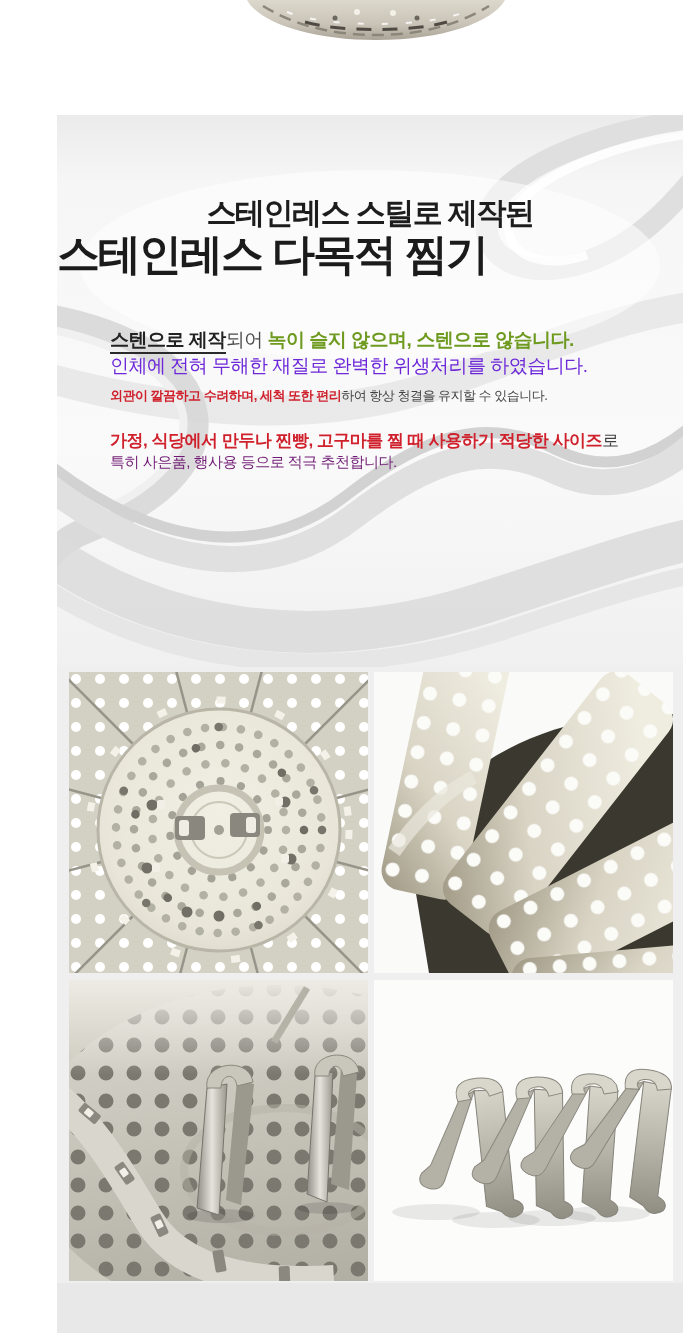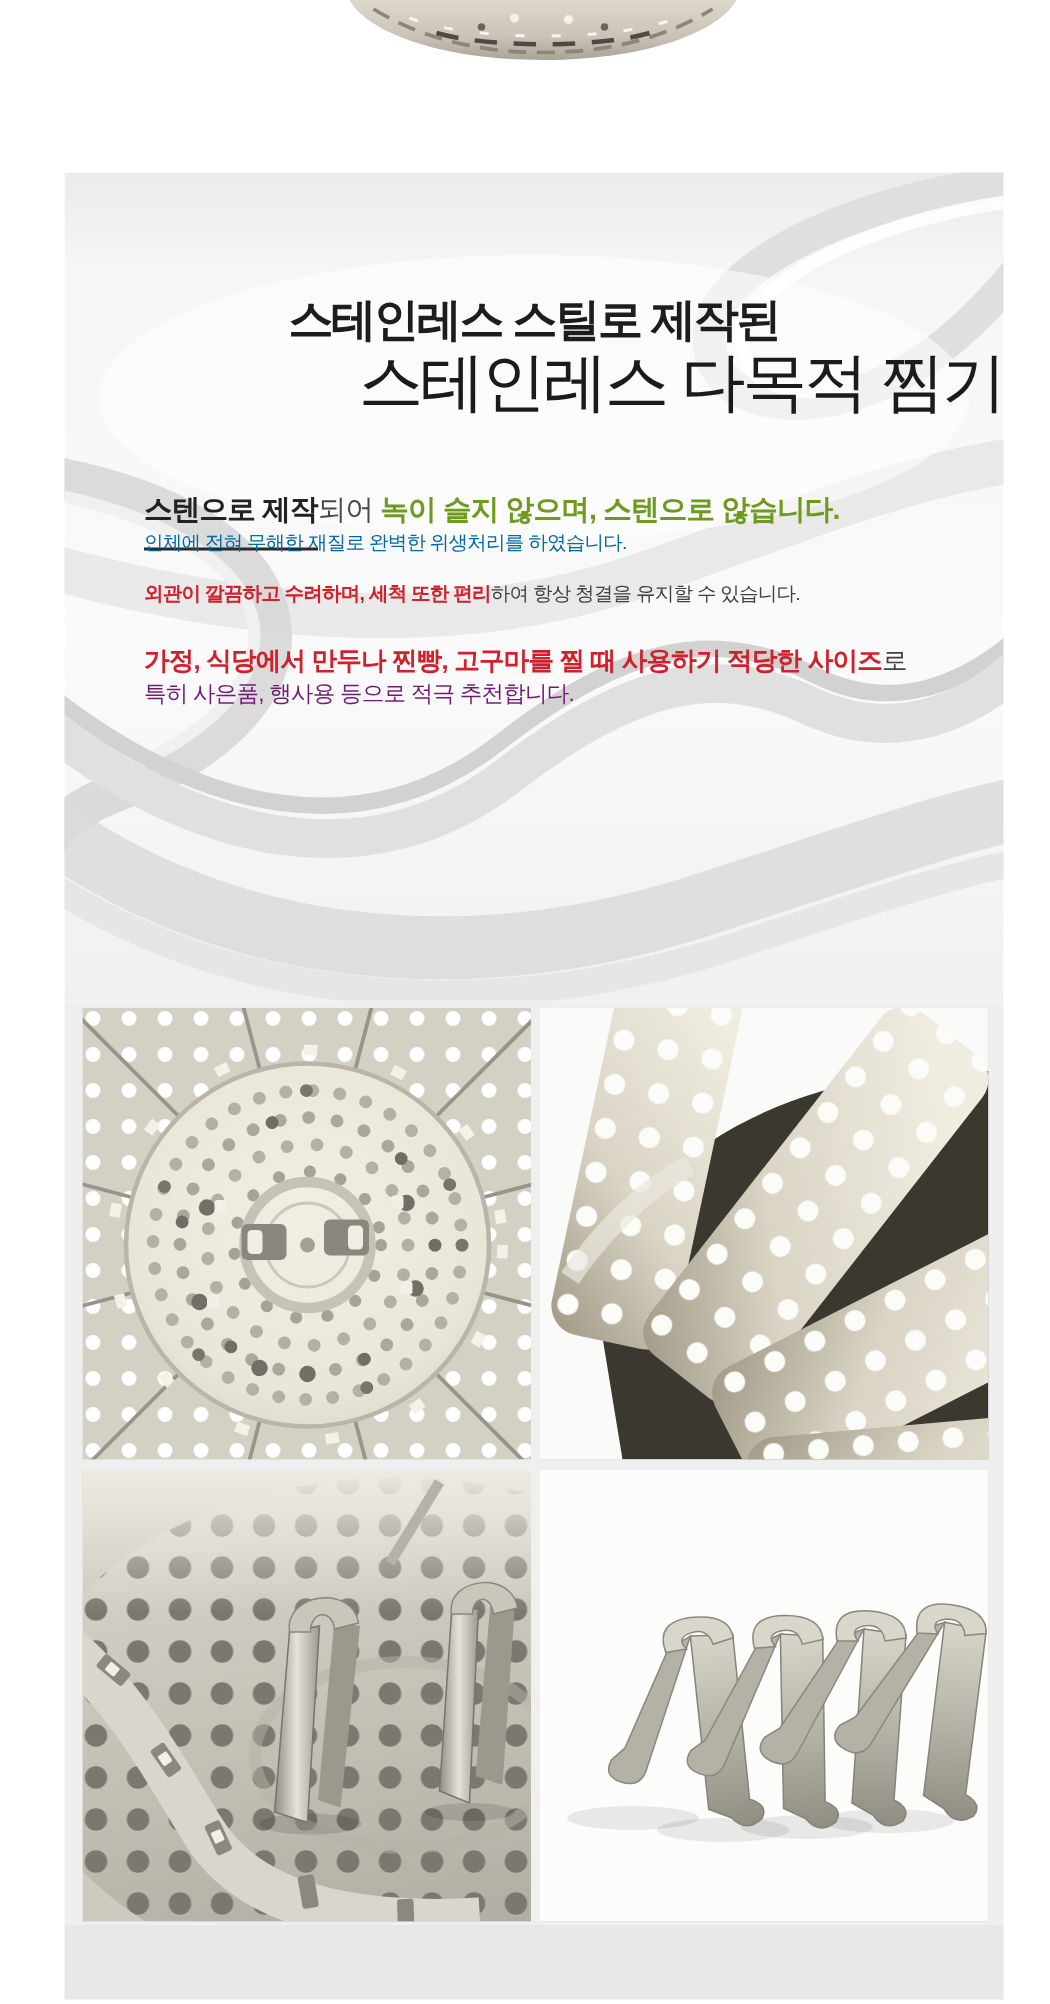--- a/index.html
+++ b/index.html
@@ -1,31 +1,31 @@
 <!DOCTYPE html>
 <html><head>
 <meta charset="utf-8">
 <style>
   html,body{margin:0;padding:0;background:#ffffff;}
   .page{position:relative;width:700px;height:1336px;background:#ffffff;overflow:hidden;
         font-family:"Liberation Sans","DejaVu Sans",sans-serif;}
-  .column{position:absolute;left:43px;top:0;width:626px;height:1028px;}
+  .column{position:absolute;left:57px;top:0;width:626px;height:1028px;}
   .top-photo{position:absolute;left:0;top:0;width:626px;height:115px;background:#ffffff;}
   .top-photo svg{position:absolute;left:190px;top:0;}
   .hero{position:absolute;left:0;top:115px;width:626px;height:552px;}
   .hero svg{position:absolute;left:0;top:0;}
   .txt{position:absolute;white-space:nowrap;letter-spacing:-0.5px;}
   .title-sub{top:193px;left:0;width:626px;text-align:center;font-size:30px;font-weight:700;
              color:#1d1d1d;letter-spacing:-1.5px;}
-  .title-main{top:226px;left:0;width:626px;text-align:right;font-size:43px;font-weight:400;
+  .title-main{top:226px;left:0;width:626px;text-align:left;font-size:43px;font-weight:700;
               color:#1b1b1b;letter-spacing:-2px;}
   .p1{top:327px;left:53px;font-size:19px;color:#4a4a4a;}
-  .p1 .lead{font-weight:700;color:#222222;border-bottom:2px solid #2a2a2a;padding-bottom:14px;}
+  .p1 .lead{font-weight:700;color:#222222;border-bottom:2px solid #2a2a2a;padding-bottom:2px;}
   .p1 .green{font-weight:700;color:#6e9a1f;}
-  .p1-sub{top:353px;left:53px;font-size:13px;color:#0369a1;}
+  .p1-sub{top:353px;left:53px;font-size:19px;color:#6d28d9;}
   .p2{top:387px;left:53px;font-size:13px;color:#414141;}
   .p2 .red{font-weight:700;color:#d0202c;}
   .p3{top:429px;left:53px;font-size:17px;color:#414141;}
   .p3 .red{font-weight:700;color:#d0202c;}
   .p3-sub{top:453px;left:53px;font-size:15px;color:#701a75;}
   .gallery{position:absolute;left:0;top:667px;width:626px;height:616px;background:#efefef;}
   .ph{position:absolute;width:299px;height:301px;overflow:hidden;background:#ddd;}
   .ph svg{display:block;}
   .ph-tl{left:12px;top:5px;}
   .ph-tr{left:317px;top:5px;}

